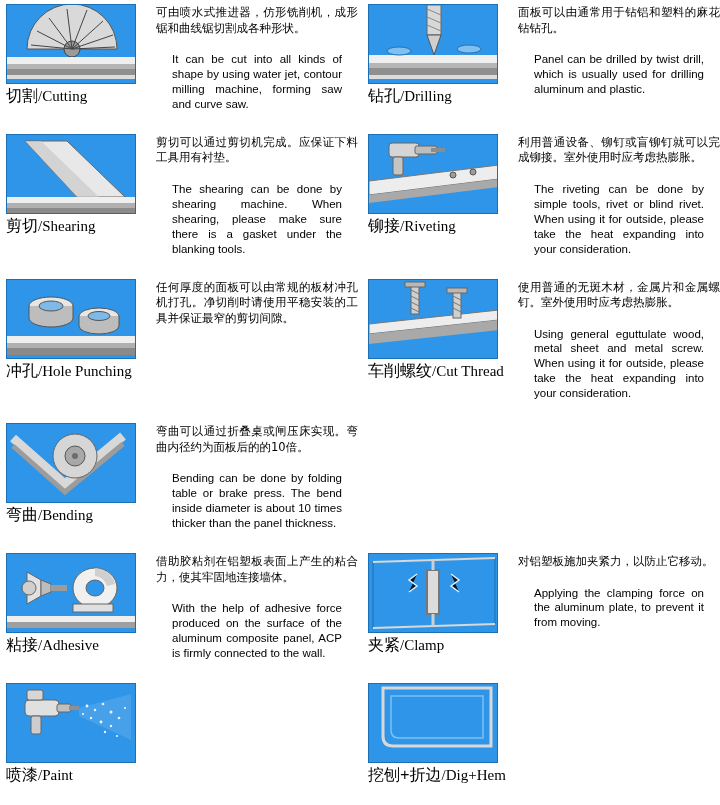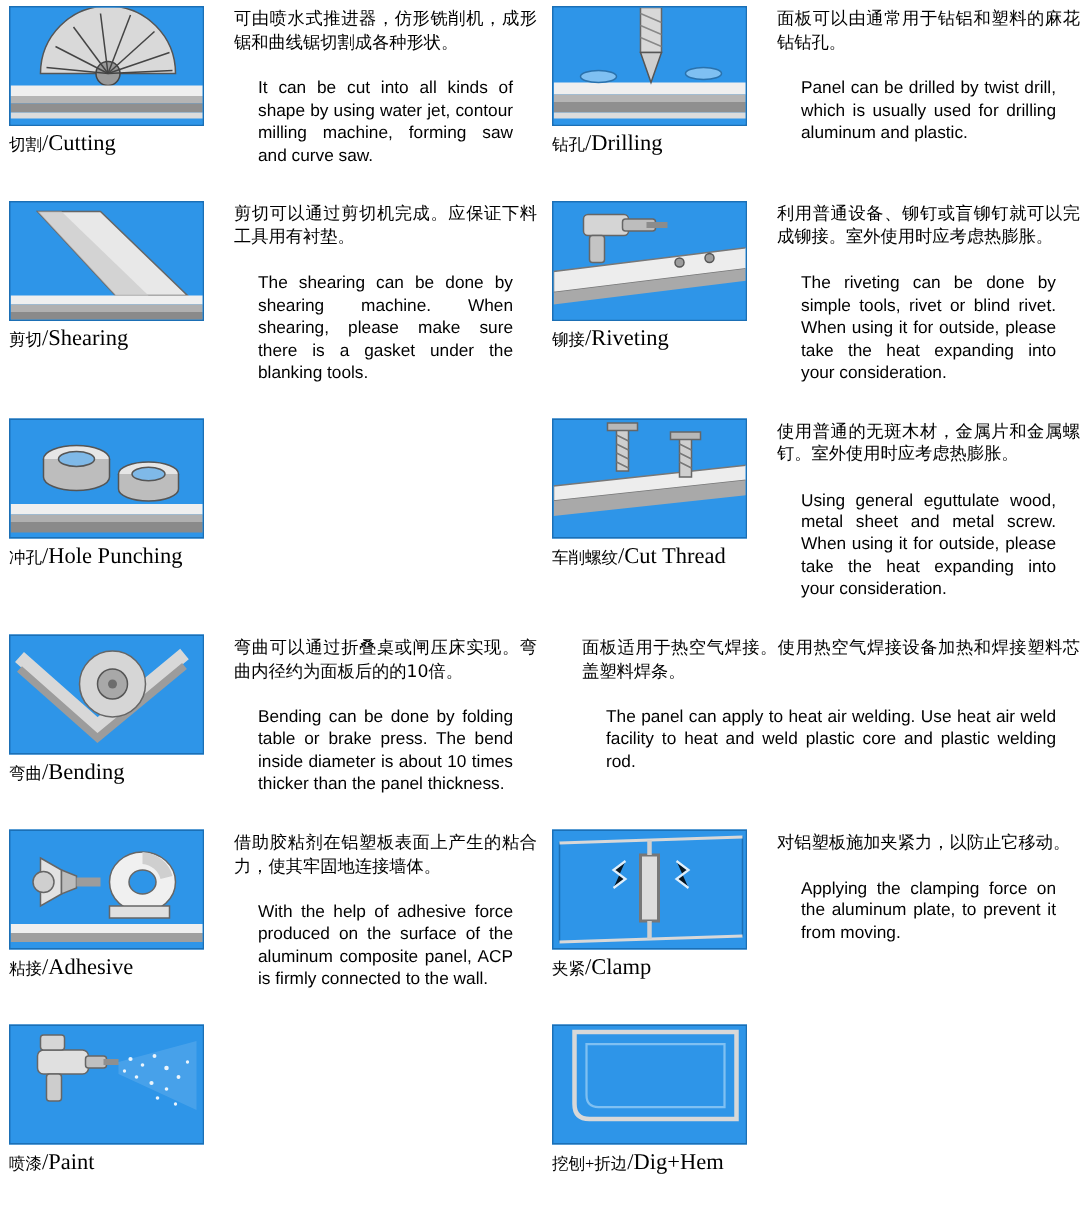--- a/index.html
+++ b/index.html
@@ -45,21 +45,21 @@
     position:relative;
     overflow:hidden;
   }
   .caption{
     margin-top:4px;
     font-size:15px;
     line-height:1.15;
     white-space:nowrap;
     font-family:"Liberation Serif", serif;
   }
-  .caption .cn{font-family:Liberation Serif, serif;font-size:11px;}
+  .caption .cn{font-family:Liberation Mono, monospace;font-size:16px;}
   .textcol{
     flex:1 1 auto;
     padding-left:20px;
     padding-top:1px;
   }
   .cn-text{
     font-family:"DejaVu Sans", sans-serif;
     font-size:11.5px;
     line-height:1.35;
     margin:0 0 1px 0;
@@ -218,20 +218,21 @@
               <rect x="0" y="56" width="130" height="7" fill="#efefef"></rect>
               <rect x="0" y="63" width="130" height="5" fill="#b0b0b0"></rect>
               <rect x="0" y="68" width="130" height="7" fill="#8a8a8a"></rect>
             </svg>
           </div>
           <div class="caption">
             <span class="cn">冲孔</span><span>/</span><span>Hole Punching</span>
           </div>
         </div>
         <div class="textcol">
+          <p class="cn-text">任何厚度的面板可以由常规的板材冲孔机打孔。净切削时请使用平稳安装的工具并保证最窄的剪切间隙。</p>
         </div>
       </div>
     </div>
 
     <div class="cell">
       <div class="row-inner">
         <div class="figure">
           <div class="art">
             <svg width="130" height="80" viewBox="0 0 130 80">
               <rect x="0" y="0" width="130" height="80" fill="#2e95e8"></rect>
@@ -277,24 +278,20 @@
         </div>
         <div class="textcol">
           <p class="cn-text">弯曲可以通过折叠桌或闸压床实现。弯曲内径约为面板后的的10倍。</p>
           <p class="en-text">Bending can be done by folding table or brake press. The bend inside diameter is about 10 times thicker than the panel thickness.</p>
         </div>
       </div>
     </div>
 
     <div class="cell">
       <div class="row-inner">
-        <div class="textcol">
-          <p class="cn-text">面板适用于热空气焊接。使用热空气焊接设备加热和焊接塑料芯盖塑料焊条。</p>
-          <p class="en-text">The panel can apply to heat air welding. Use heat air weld facility to heat and weld plastic core and plastic welding rod.</p>
-        </div>
       </div>
     </div>
 
     <div class="cell">
       <div class="row-inner">
         <div class="figure">
           <div class="art">
             <svg width="130" height="80" viewBox="0 0 130 80">
               <rect x="0" y="0" width="130" height="80" fill="#2e95e8"></rect>
               <g>

